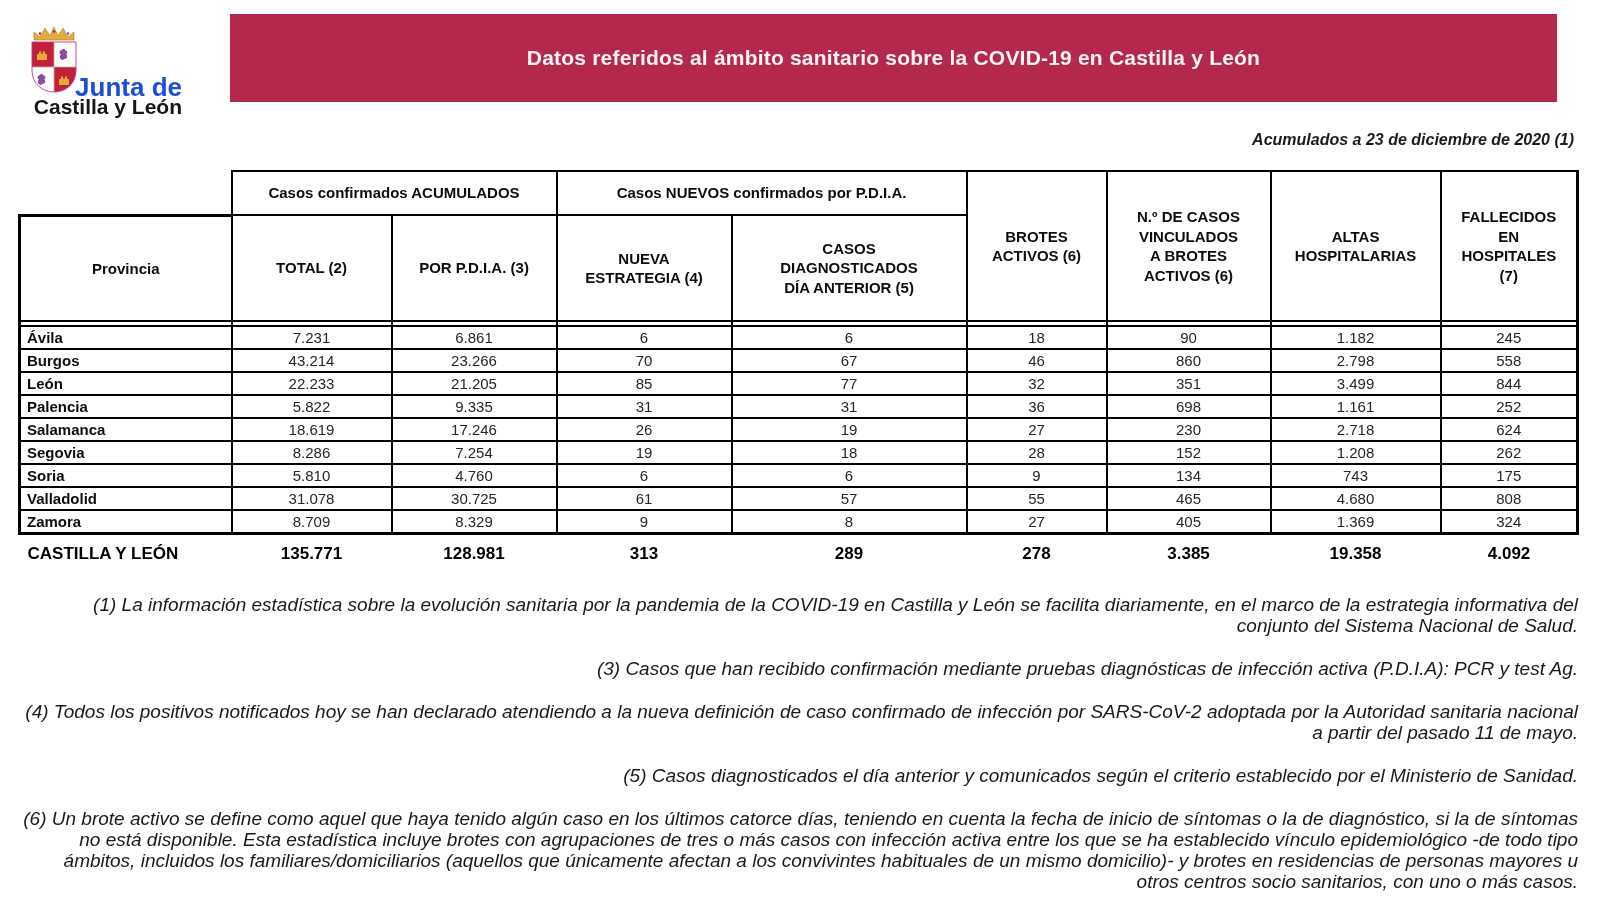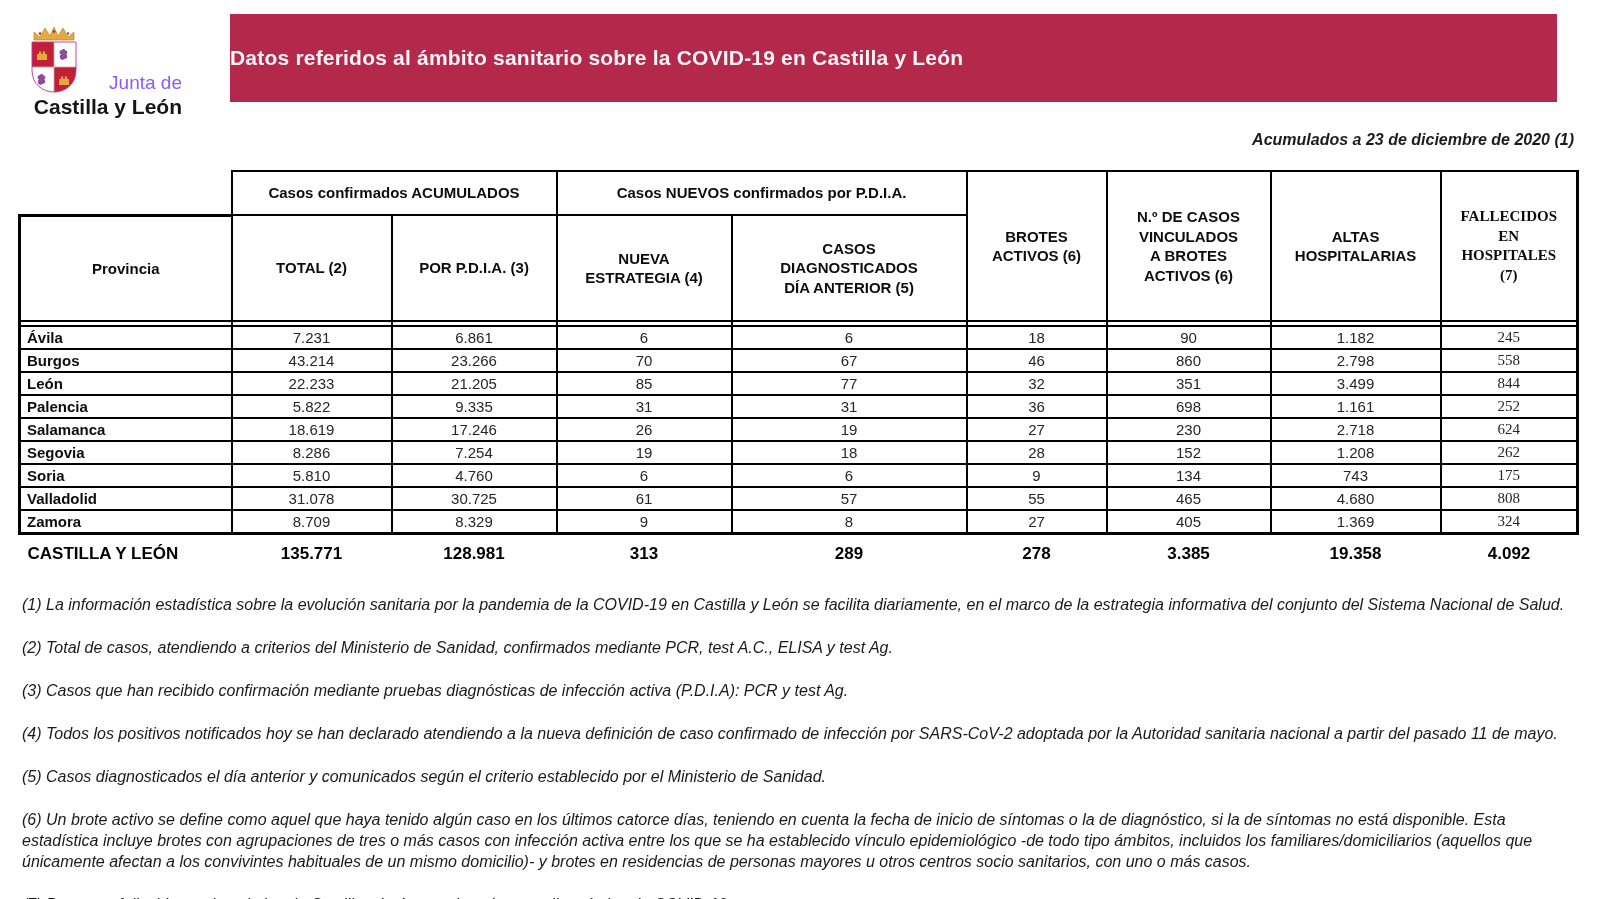--- a/index.html
+++ b/index.html
@@ -7,54 +7,54 @@
     --shield-red:#c22038; --shield-gold:#e6a93c; --shield-purple:#8e4a9e;
   }
   *{box-sizing:border-box; margin:0; padding:0;}
   html,body{background:#fff;}
   body{font-family:"Liberation Sans", sans-serif; color:#111;}
   .page{position:relative; width:1600px; height:899px; background:#fff; overflow:hidden;}
 
   
   .logo{position:absolute; left:20px; top:24px; width:162px; height:92px;}
   .logo svg{position:absolute; left:8px; top:0;}
-  .logo .l1{position:absolute; right:0; top:48px; font-size:19px; font-weight:normal; white-space:nowrap; color:#8b5cf6;}
+  .logo .l1{position:absolute; right:0; top:48px; font-size:26px; font-weight:bold; white-space:nowrap; color:#1d4ed8;}
   .logo .l2{position:absolute; right:0; top:71px; font-size:21px; font-weight:bold; white-space:nowrap; color:#161616;}
 
   
   .banner{position:absolute; left:230px; top:14px; width:1327px; height:88px;
-    background:var(--banner-bg); display:flex; align-items:center; }
+    background:var(--banner-bg); display:flex; align-items:center; justify-content:center;}
   .banner span{color:var(--banner-text); font-size:21px; font-weight:bold; letter-spacing:0.2px;}
 
   
   .subtitle{position:absolute; top:131px; right:26px; font-size:16px; font-style:italic; font-weight:bold; color:#1c1c1c;}
 
   
   .tablewrap{position:absolute; left:18px; top:170px;}
   table{border-collapse:collapse; table-layout:fixed; width:1558px;}
   th,td{border:2px solid #000; text-align:center; vertical-align:middle;}
   thead th{font-weight:bold; font-size:15px; line-height:1.3; white-space:pre-line; color:#0d0d0d; padding:2px 16px;}
   .row-group{height:44px;}
   .row-sub{height:106px;}
   .cell-empty{border:none; background:#fff;}
   .b-l3{border-left-width:3px;}
   .b-t3{border-top-width:3px;}
-  .b-r3{border-right-width:3px;font-family:Liberation Serif, serif;}
+  .b-r3{border-right-width:3px;}
   .spacer-row{height:5px;}
   .spacer-row th,.spacer-row td{padding:0; height:5px;}
   tbody th.prov{text-align:left; padding-left:6px; font-size:15px; font-weight:bold; border-left-width:3px; color:#0d0d0d;}
   tbody tr{height:23px;margin-left:28px;}
   tbody td{font-size:15px; color:#262626; padding:1px 0; line-height:1;}
   .last-data-row th,.last-data-row td{border-bottom-width:3px;}
   tfoot th,tfoot td{border:none; font-weight:bold; font-size:17px; color:#000; padding-top:9px;}
   tfoot th.tot-label{text-align:left; padding-left:8px;}
 
   
   .footnotes{position:absolute; left:22px; top:594px; width:1556px;}
-  .footnotes p{font-size:16px; font-style:italic; line-height:21px; margin:0 0 22px 0; color:#1a1a1a;}
+  .footnotes p{font-size:19px; font-style:italic; line-height:21px; margin:0 0 22px 0; color:#1a1a1a;text-align:right;}
 </style>
 </head>
 <body>
 
 <div class="page">
 
   <div class="logo">
     <svg width="52" height="70" viewBox="0 0 52 70">
       <path d="M6,16 L6,8 L12,13 L17,4 L22,12 L26,3 L30,12 L35,4 L40,13 L46,8 L46,16 Z" fill="var(--shield-gold)" stroke="#b07d20" stroke-width="0.6"></path>
       <circle cx="12" cy="9.5" r="1.3" fill="var(--shield-red)"></circle>
@@ -260,21 +260,20 @@
           <td>3.385</td>
           <td>19.358</td>
           <td>4.092</td>
         </tr>
       </tfoot>
     </table>
   </div>
 
   <div class="footnotes">
       <p>(1) La información estadística sobre la evolución sanitaria por la pandemia de la COVID-19 en Castilla y León se facilita diariamente, en el marco de la estrategia informativa del conjunto del Sistema Nacional de Salud.</p>
-      <p>(2) Total de casos, atendiendo a criterios del Ministerio de Sanidad, confirmados mediante PCR, test A.C., ELISA y test Ag.</p>
       <p>(3) Casos que han recibido confirmación mediante pruebas diagnósticas de infección activa (P.D.I.A): PCR y test Ag.</p>
       <p>(4) Todos los positivos notificados hoy se han declarado atendiendo a la nueva definición de caso confirmado de infección por SARS-CoV-2 adoptada por la Autoridad sanitaria nacional a partir del pasado 11 de mayo.</p>
       <p>(5) Casos diagnosticados el día anterior y comunicados según el criterio establecido por el Ministerio de Sanidad.</p>
       <p>(6) Un brote activo se define como aquel que haya tenido algún caso en los últimos catorce días, teniendo en cuenta la fecha de inicio de síntomas o la de diagnóstico, si la de síntomas no está disponible. Esta estadística incluye brotes con agrupaciones de tres o más casos con infección activa entre los que se ha establecido vínculo epidemiológico -de todo tipo ámbitos, incluidos los familiares/domiciliarios (aquellos que únicamente afectan a los convivintes habituales de un mismo domicilio)- y brotes en residencias de personas mayores u otros centros socio sanitarios, con uno o más casos.</p>
       <p>(7) Personas fallecidas en hospitales de Castilla y León y registradas con diagnóstico de COVID-19.</p>
     </div>
 
 </div>
 
 </body></html>

